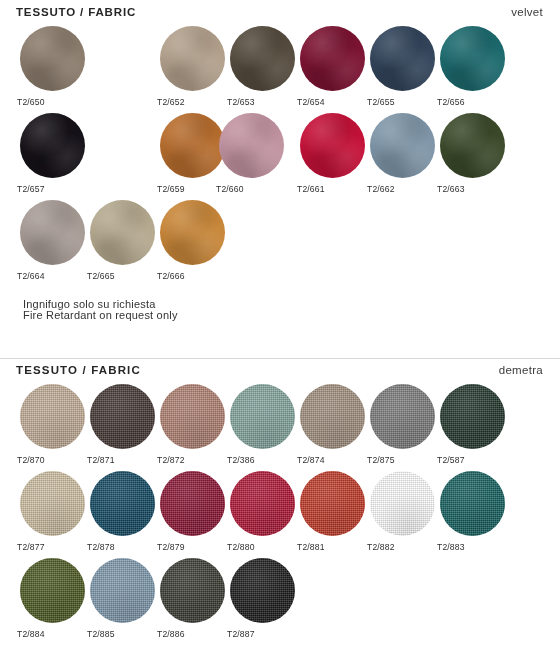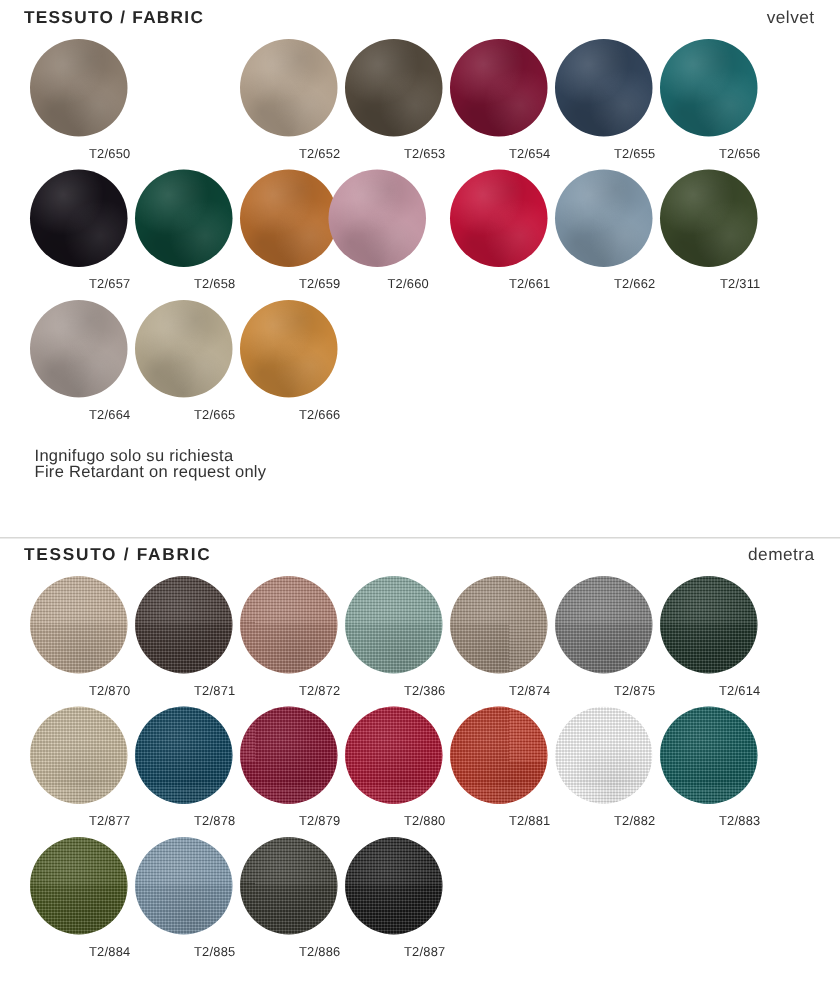--- a/index.html
+++ b/index.html
@@ -58,21 +58,21 @@
   .rows { position: relative; }
   .row {
     position: relative;
     height: 87px;
     margin: 0;
   }
   .swatch {
     position: absolute;
     top: 0;
     width: 70px;
-    text-align: right;
+    text-align: left;
   }
   .disc {
     width: 65px;
     height: 65px;
     margin: 0 auto;
     border-radius: 50%;
     position: relative;
     overflow: hidden;
   }
   .disc .tex {
@@ -170,26 +170,20 @@
               <div class="label">T2/656</div>
             </div>
           </div>
           <div class="row">
             <div class="swatch velvet" style="left: 17px;">
               <div class="disc" style="background: rgb(22, 18, 25);">
                 <div class="tex"></div>
               </div>
               <div class="label">T2/657</div>
             </div>
-            <div class="swatch velvet" style="left: 87px;">
-              <div class="disc" style="background: rgb(13, 69, 54);">
-                <div class="tex"></div>
-              </div>
-              <div class="label">T2/658</div>
-            </div>
             <div class="swatch velvet" style="left: 157px;">
               <div class="disc" style="background: rgb(183, 109, 46);">
                 <div class="tex"></div>
               </div>
               <div class="label">T2/659</div>
             </div>
             <div class="swatch velvet" style="left: 216px;">
               <div class="disc" style="background: rgb(193, 147, 161);">
                 <div class="tex"></div>
               </div>
@@ -204,21 +198,21 @@
             <div class="swatch velvet" style="left: 367px;">
               <div class="disc" style="background: rgb(127, 150, 168);">
                 <div class="tex"></div>
               </div>
               <div class="label">T2/662</div>
             </div>
             <div class="swatch velvet" style="left: 437px;">
               <div class="disc" style="background: rgb(60, 74, 43);">
                 <div class="tex"></div>
               </div>
-              <div class="label">T2/311</div>
+              <div class="label">T2/663</div>
             </div>
           </div>
           <div class="row">
             <div class="swatch velvet" style="left: 17px;">
               <div class="disc" style="background: rgb(167, 155, 149);">
                 <div class="tex"></div>
               </div>
               <div class="label">T2/664</div>
             </div>
             <div class="swatch velvet" style="left: 87px;">
@@ -281,21 +275,21 @@
             <div class="swatch demetra" style="left: 367px;">
               <div class="disc" style="background: rgb(124, 124, 124);">
                 <div class="tex"></div>
               </div>
               <div class="label">T2/875</div>
             </div>
             <div class="swatch demetra" style="left: 437px;">
               <div class="disc" style="background: rgb(34, 55, 44);">
                 <div class="tex"></div>
               </div>
-              <div class="label">T2/614</div>
+              <div class="label">T2/587</div>
             </div>
           </div>
           <div class="row">
             <div class="swatch demetra" style="left: 17px;">
               <div class="disc" style="background: rgb(207, 192, 164);">
                 <div class="tex"></div>
               </div>
               <div class="label">T2/877</div>
             </div>
             <div class="swatch demetra" style="left: 87px;">

